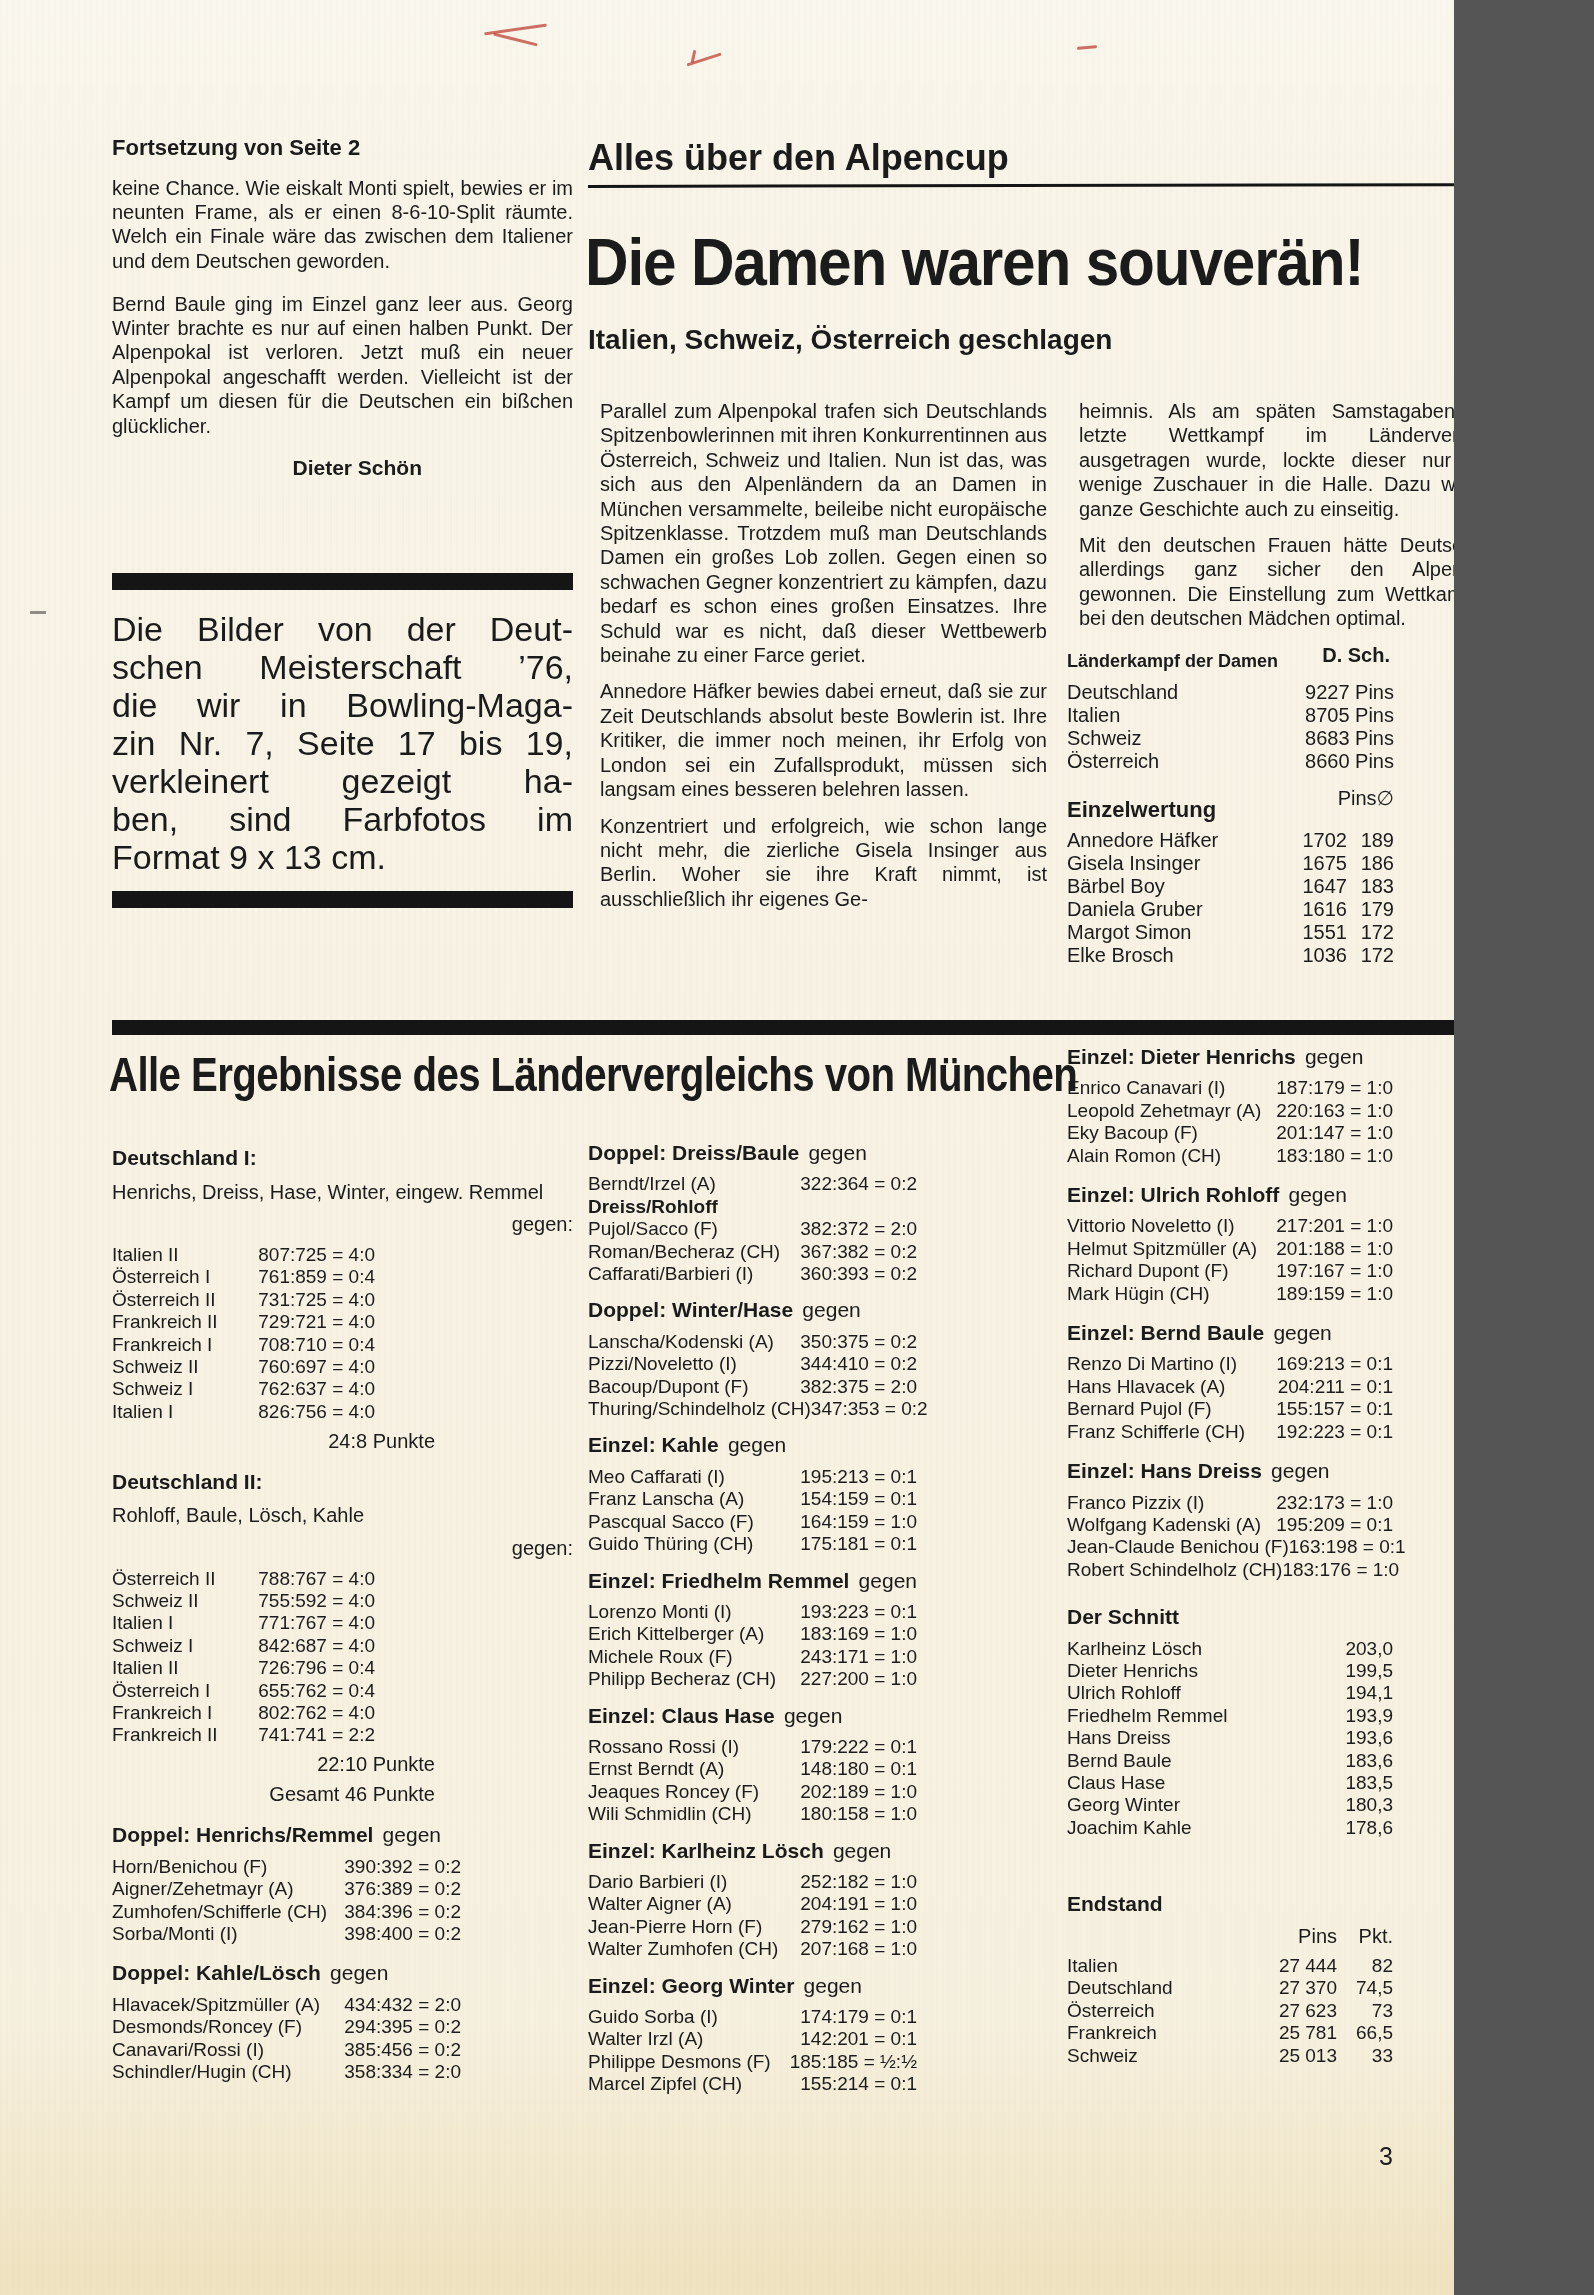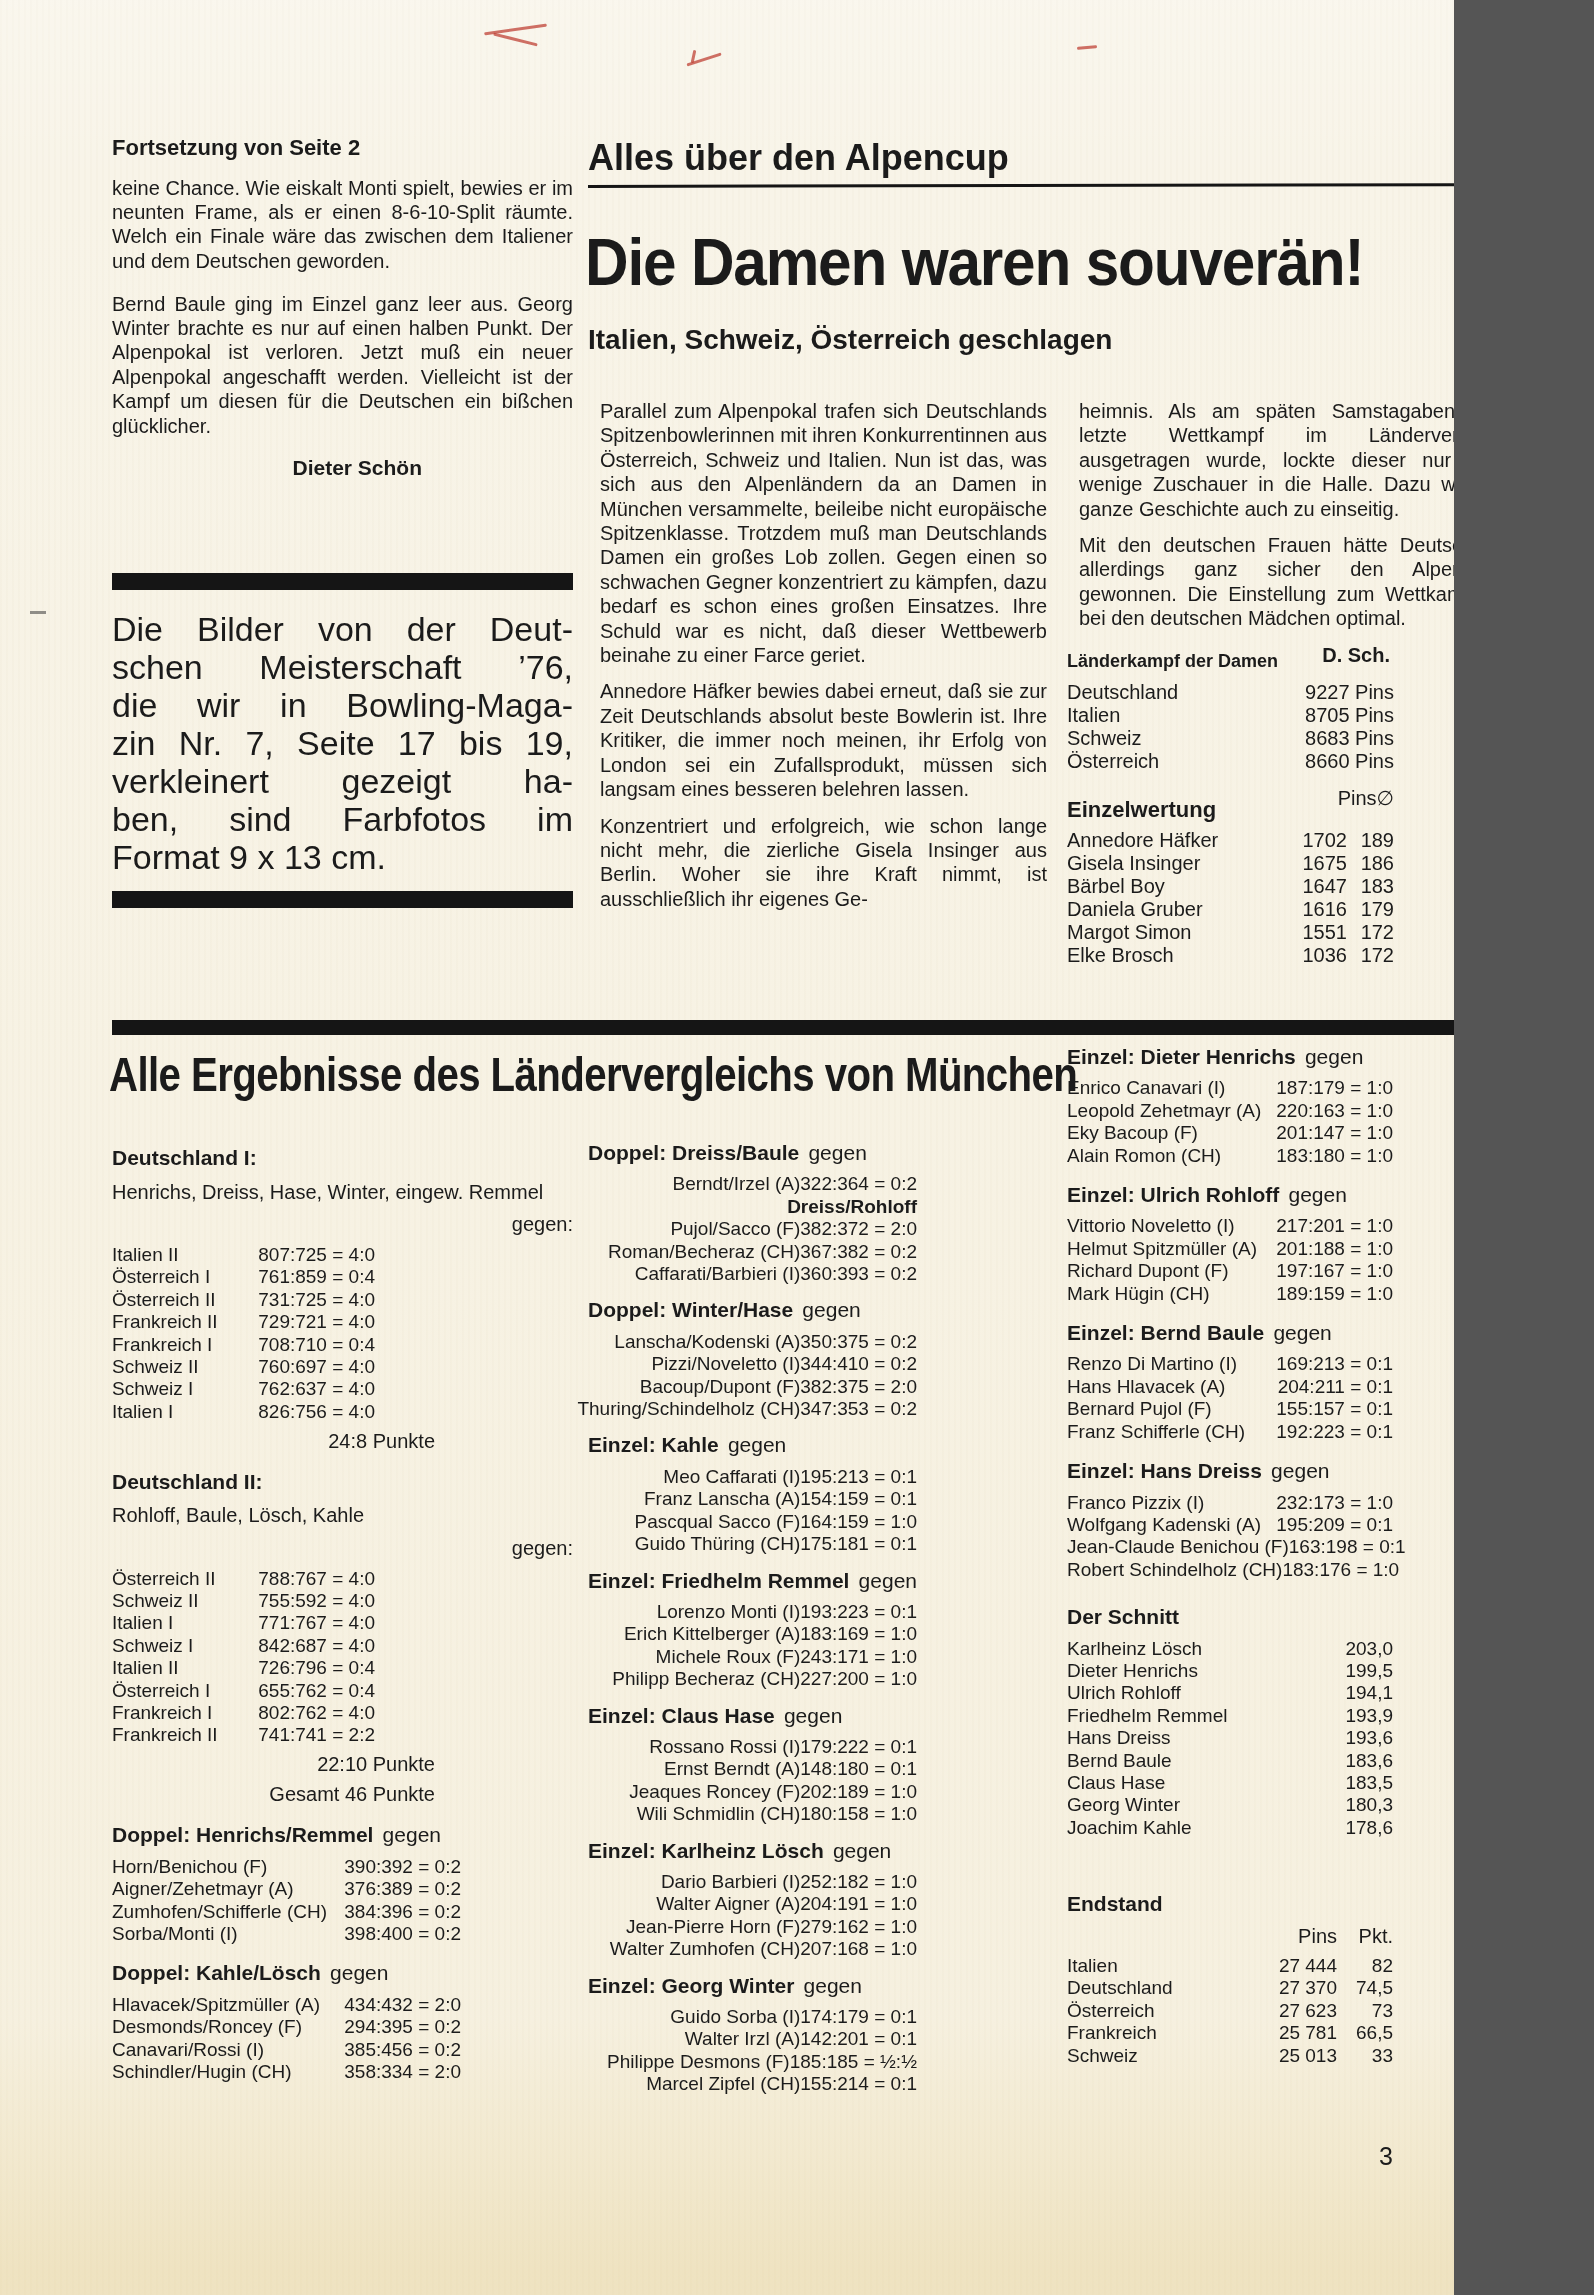--- a/index.html
+++ b/index.html
@@ -58,21 +58,21 @@
   #rescol2{left:588px;top:1128px;width:471px;}
   #rescol3{left:1067px;top:1045px;width:456px;}
   .sec-heading{font-size:21px;font-weight:700;line-height:24.4px;margin:16px 0 8px 0;white-space:nowrap;}
   #rescol2 .sec-heading{margin-top:13px;}
   .sec:first-child .sec-heading{margin-top:0;}
   .sec-heading .norm{font-weight:400;margin-left:9.2px;}
   .row{display:flex;justify-content:space-between;font-size:19px;line-height:22.4px;}
   .row span{white-space:nowrap;}
   #rescol1 .sec-team .row{width:263px;}
   #rescol1 .sec-matches .row{width:349px;}
-  #rescol2 .row{width:329px;justify-content:flex-end;}
+  #rescol2 .row{width:329px;}
   #rescol3 .row{width:326px;}
   .intro{font-size:20px;line-height:24.4px;text-align:justify;margin:9.2px 0 8px 0;width:461px;}
   .gegen{font-size:20px;line-height:24px;margin-bottom:8px;text-align:right;}
   .total{width:323px;text-align:right;font-size:20px;line-height:25px;margin-top:5.3px;}
   .sec-schnitt .sec-heading{margin-top:24px;}
   .sec-endstand .sec-heading{margin-top:53px;}
   .end-row{display:flex;width:326px;font-size:19px;line-height:22.4px;}
   .end-row .en{flex:1;white-space:nowrap;}
   .end-row .ep{width:76px;text-align:right;white-space:nowrap;}
   .end-row .ek{width:56px;text-align:right;white-space:nowrap;}

